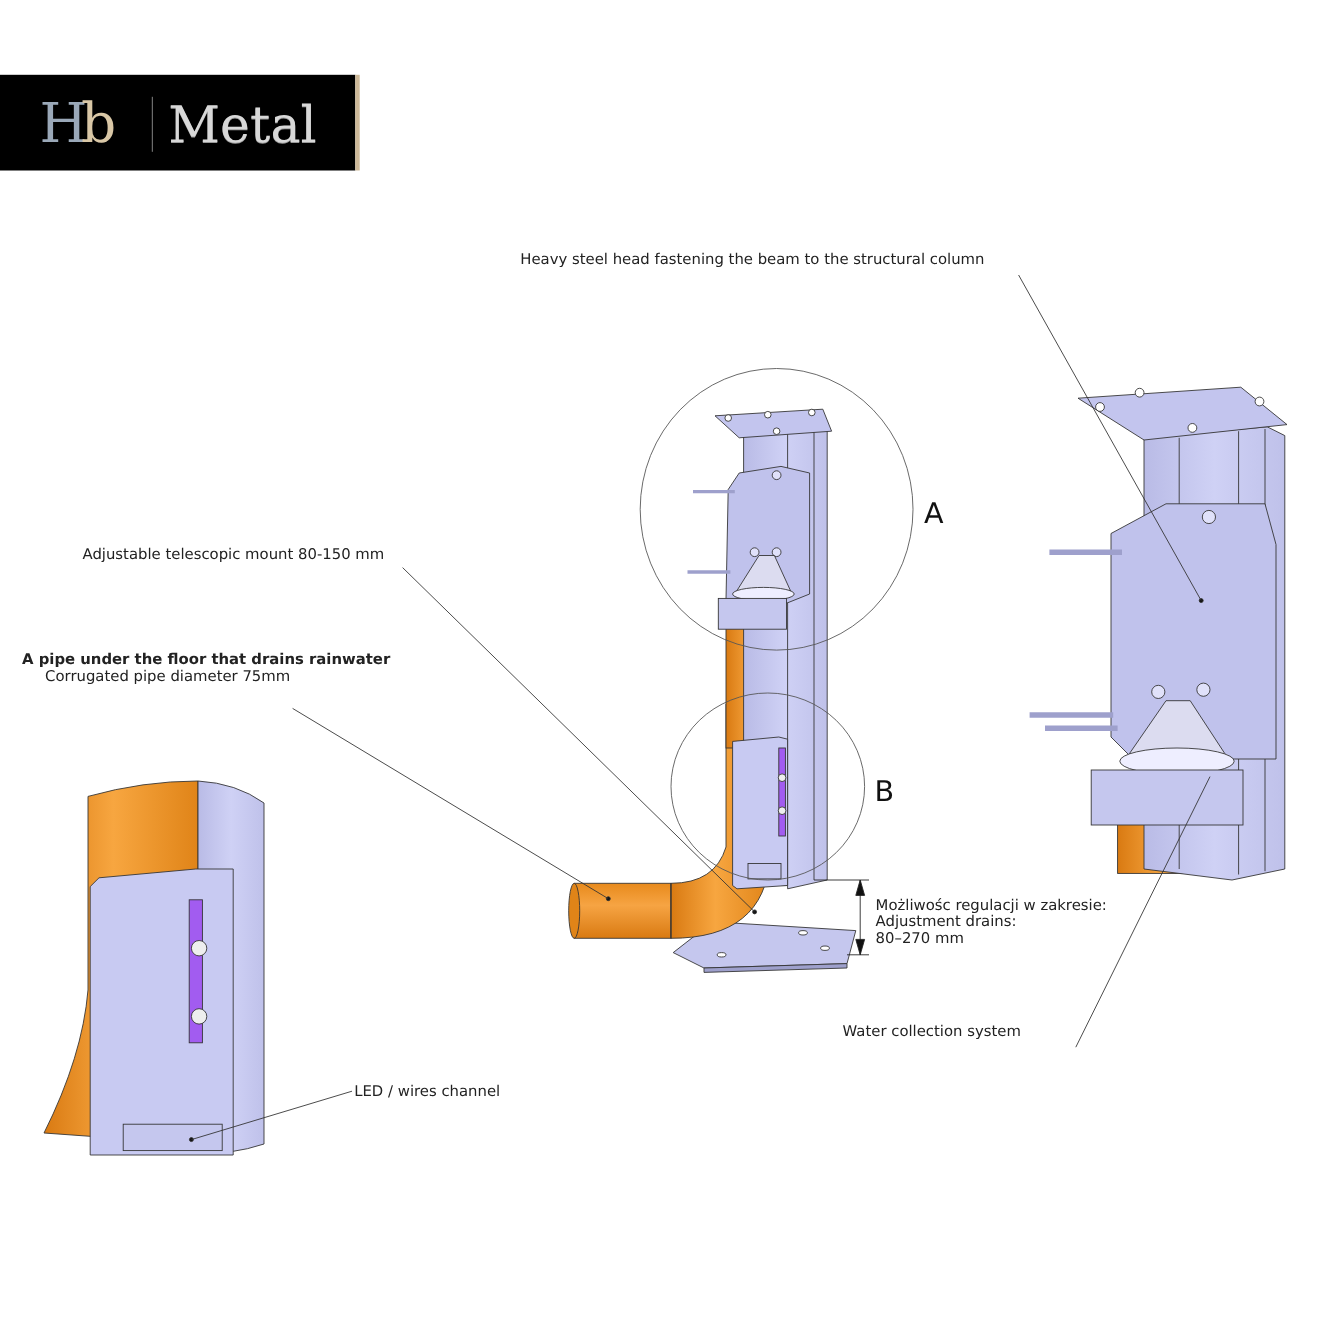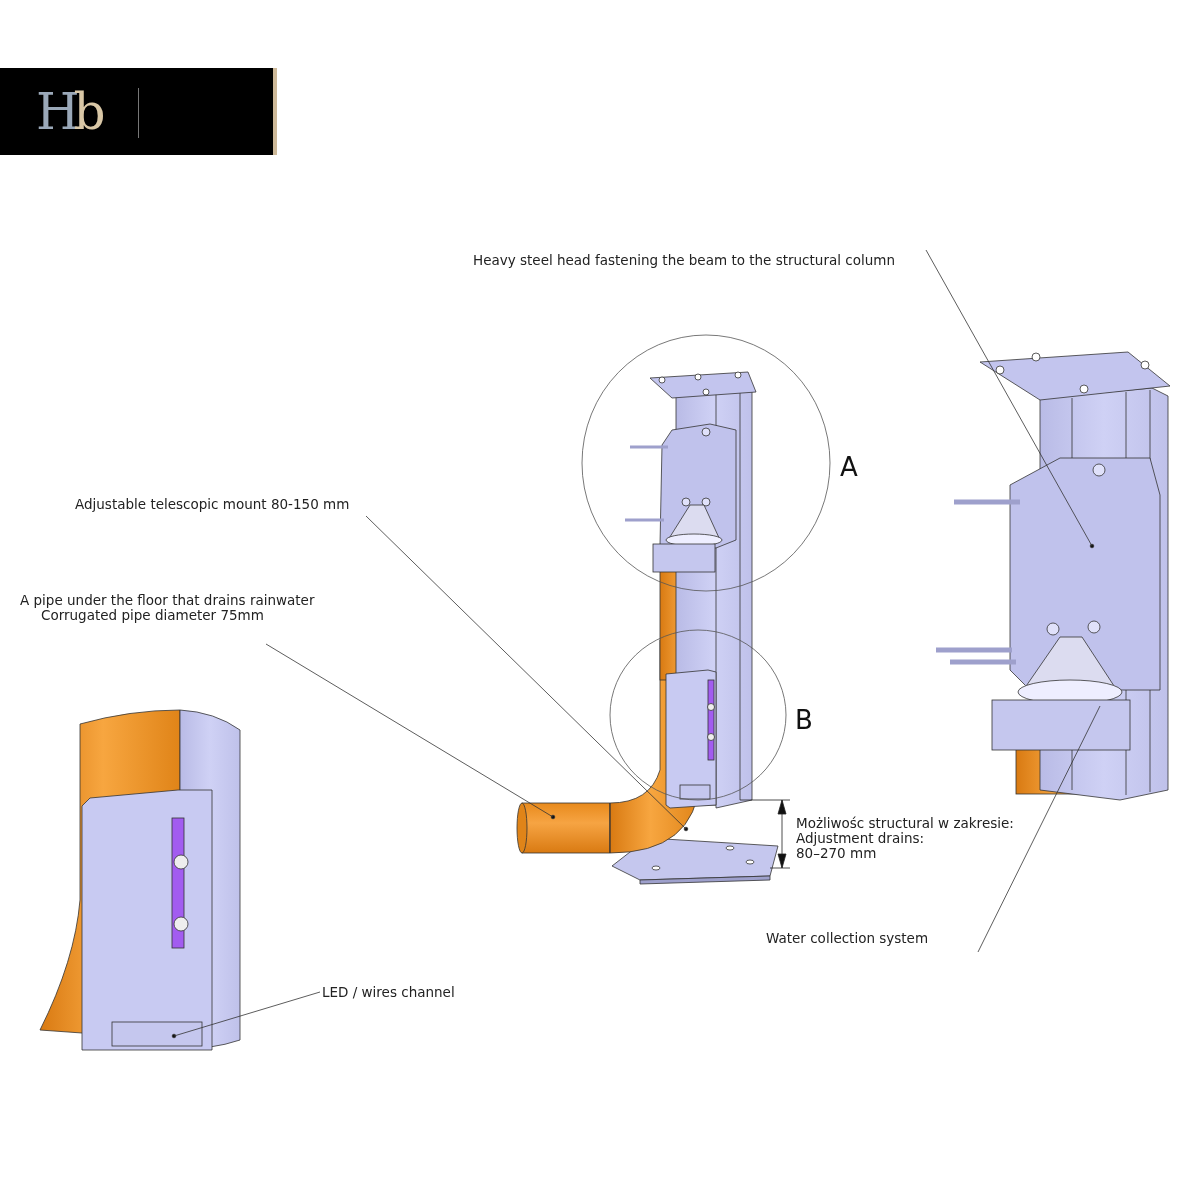--- a/index.html
+++ b/index.html
@@ -1,37 +1,38 @@
 <!DOCTYPE html>
 <html><head>
 <meta charset="utf-8">
 <style>
   html, body { margin:0; padding:0; background:#ffffff; }
   body { width:1200px; height:1200px; position:relative; overflow:hidden;
          font-family:"DejaVu Sans", sans-serif; color:#1a1a1a; }
-  .logo { position:absolute; left:0; top:68px; width:273px; height:87px; background:#000; }
+  .logo { position:absolute; left:0; top:68px; width:323px; height:87px; background:#000; }
   .logo .mono { position:absolute; left:36px; top:14px; font-family:"DejaVu Serif", serif;
                 font-size:50px; line-height:60px; letter-spacing:-6px; }
   .logo .mono .h1 { color:#9aa8b8; }
   .logo .mono .h2 { color:#d9c7a6; }
   .logo .sep { position:absolute; left:138px; top:20px; width:1px; height:50px; background:#777; }
   .logo .word { position:absolute; left:153px; top:16px; font-family:"DejaVu Serif", serif;
                 font-size:46px; line-height:58px; color:#d8d8d8;
                 text-shadow:0 1px 0 #999; }
   .logo .edge { position:absolute; right:-4px; top:0; width:4px; height:87px; background:#cdb999; }
   .label { position:absolute; font-size:13.5px; line-height:15px; white-space:nowrap; color:#222; }
   .letter { position:absolute; font-size:26px; color:#111; font-family:"DejaVu Sans", sans-serif; }
   svg.draw { position:absolute; left:0; top:0; }
 </style>
 </head>
 <body>
 
 <div class="logo">
   <div class="mono"><span class="h1">H</span><span class="h2">b</span></div>
   <div class="sep"></div>
+  <div class="word">Metal</div>
   <div class="edge"></div>
 </div>
 
 <svg class="draw" width="1200" height="1200" viewBox="0 0 1200 1200">
   <defs>
     <linearGradient id="pipeGrad" x1="0" y1="0" x2="1" y2="0">
       <stop offset="0" stop-color="#d97a12"></stop>
       <stop offset="0.45" stop-color="#f7a640"></stop>
       <stop offset="1" stop-color="#e08418"></stop>
     </linearGradient>
@@ -143,24 +144,24 @@
 
   <g stroke="#333" stroke-width="0.8" fill="none">
     <line x1="926" y1="250" x2="1092" y2="546"></line>
     <line x1="366" y1="516" x2="686" y2="829"></line>
     <line x1="266" y1="644" x2="553" y2="817"></line>
     <line x1="978" y1="952" x2="1100" y2="706"></line>
     <line x1="320" y1="992" x2="174" y2="1036"></line>
   </g>
 </svg>
 
-<div class="label" style="left:473px; top:229px;margin-top:24px;">Heavy steel head fastening the beam to the structural column</div>
+<div class="label" style="left:473px; top:229px;">Heavy steel head fastening the beam to the structural column</div>
 <div class="label" style="left:75px; top:497px;text-align:right;">Adjustable telescopic mount 80-150 mm</div>
-<div class="label" style="left:20px; top:593px;">A pipe under the floor that drains rainwater</div>
+<div class="label" style="left:20px; top:593px;font-weight:bold;">A pipe under the floor that drains rainwater</div>
 <div class="label" style="left:20px; top:608px;margin-left:21px;">Corrugated pipe diameter 75mm</div>
-<div class="label" style="left:796px; top:816px;">Możliwośc structural w zakresie:</div>
+<div class="label" style="left:796px; top:816px;">Możliwośc regulacji w zakresie:</div>
 <div class="label" style="left:796px; top:831px;">Adjustment drains:</div>
 <div class="label" style="left:796px; top:846px;">80–270 mm</div>
 <div class="label" style="left:766px; top:931px;">Water collection system</div>
 <div class="label" style="left:322px; top:985px;">LED / wires channel</div>
 
 <div class="letter" style="left:840px; top:452px;">A</div>
 <div class="letter" style="left:795px; top:705px;">B</div>
 
 </body></html>

